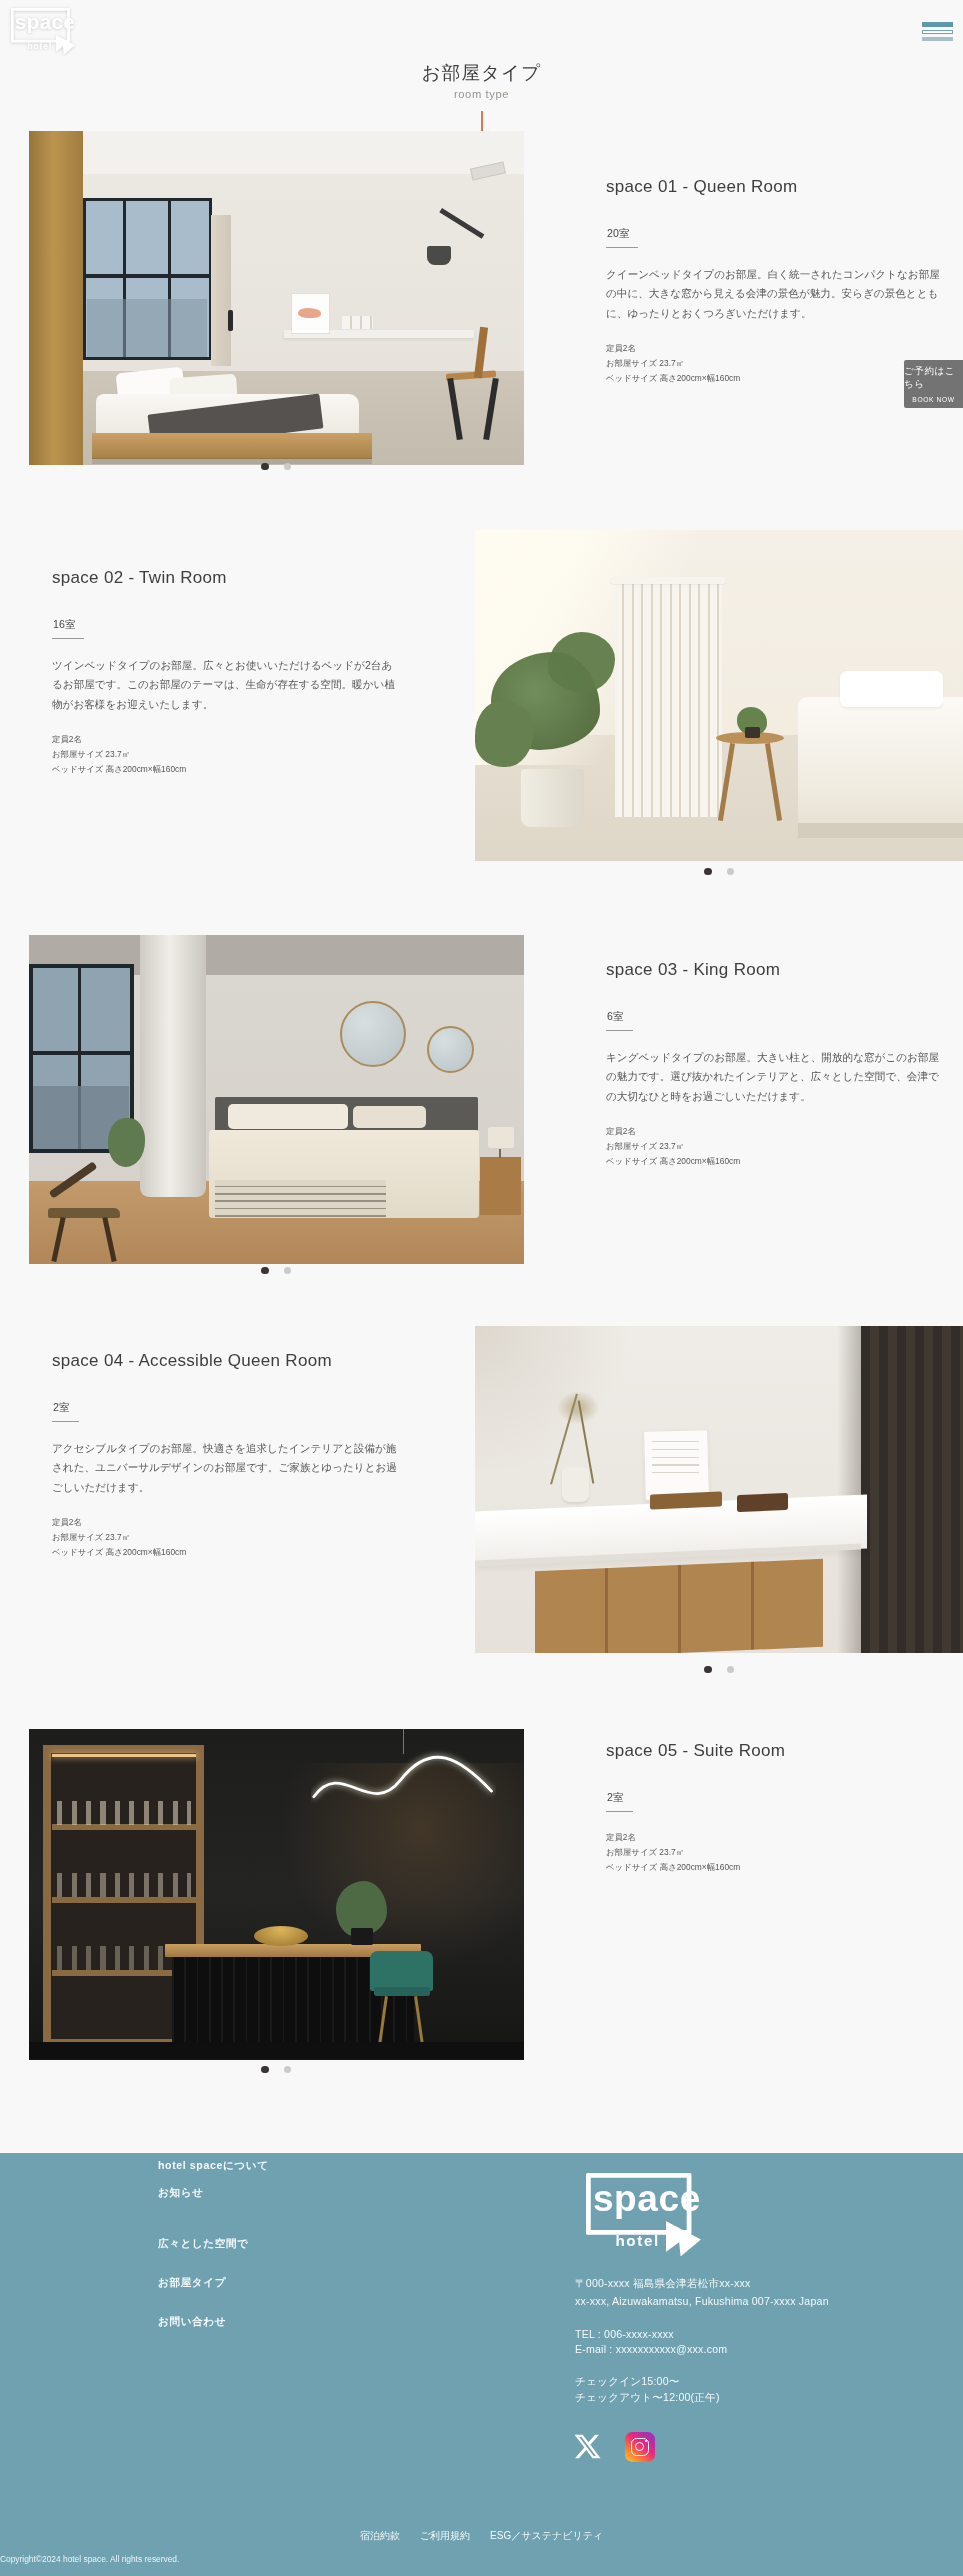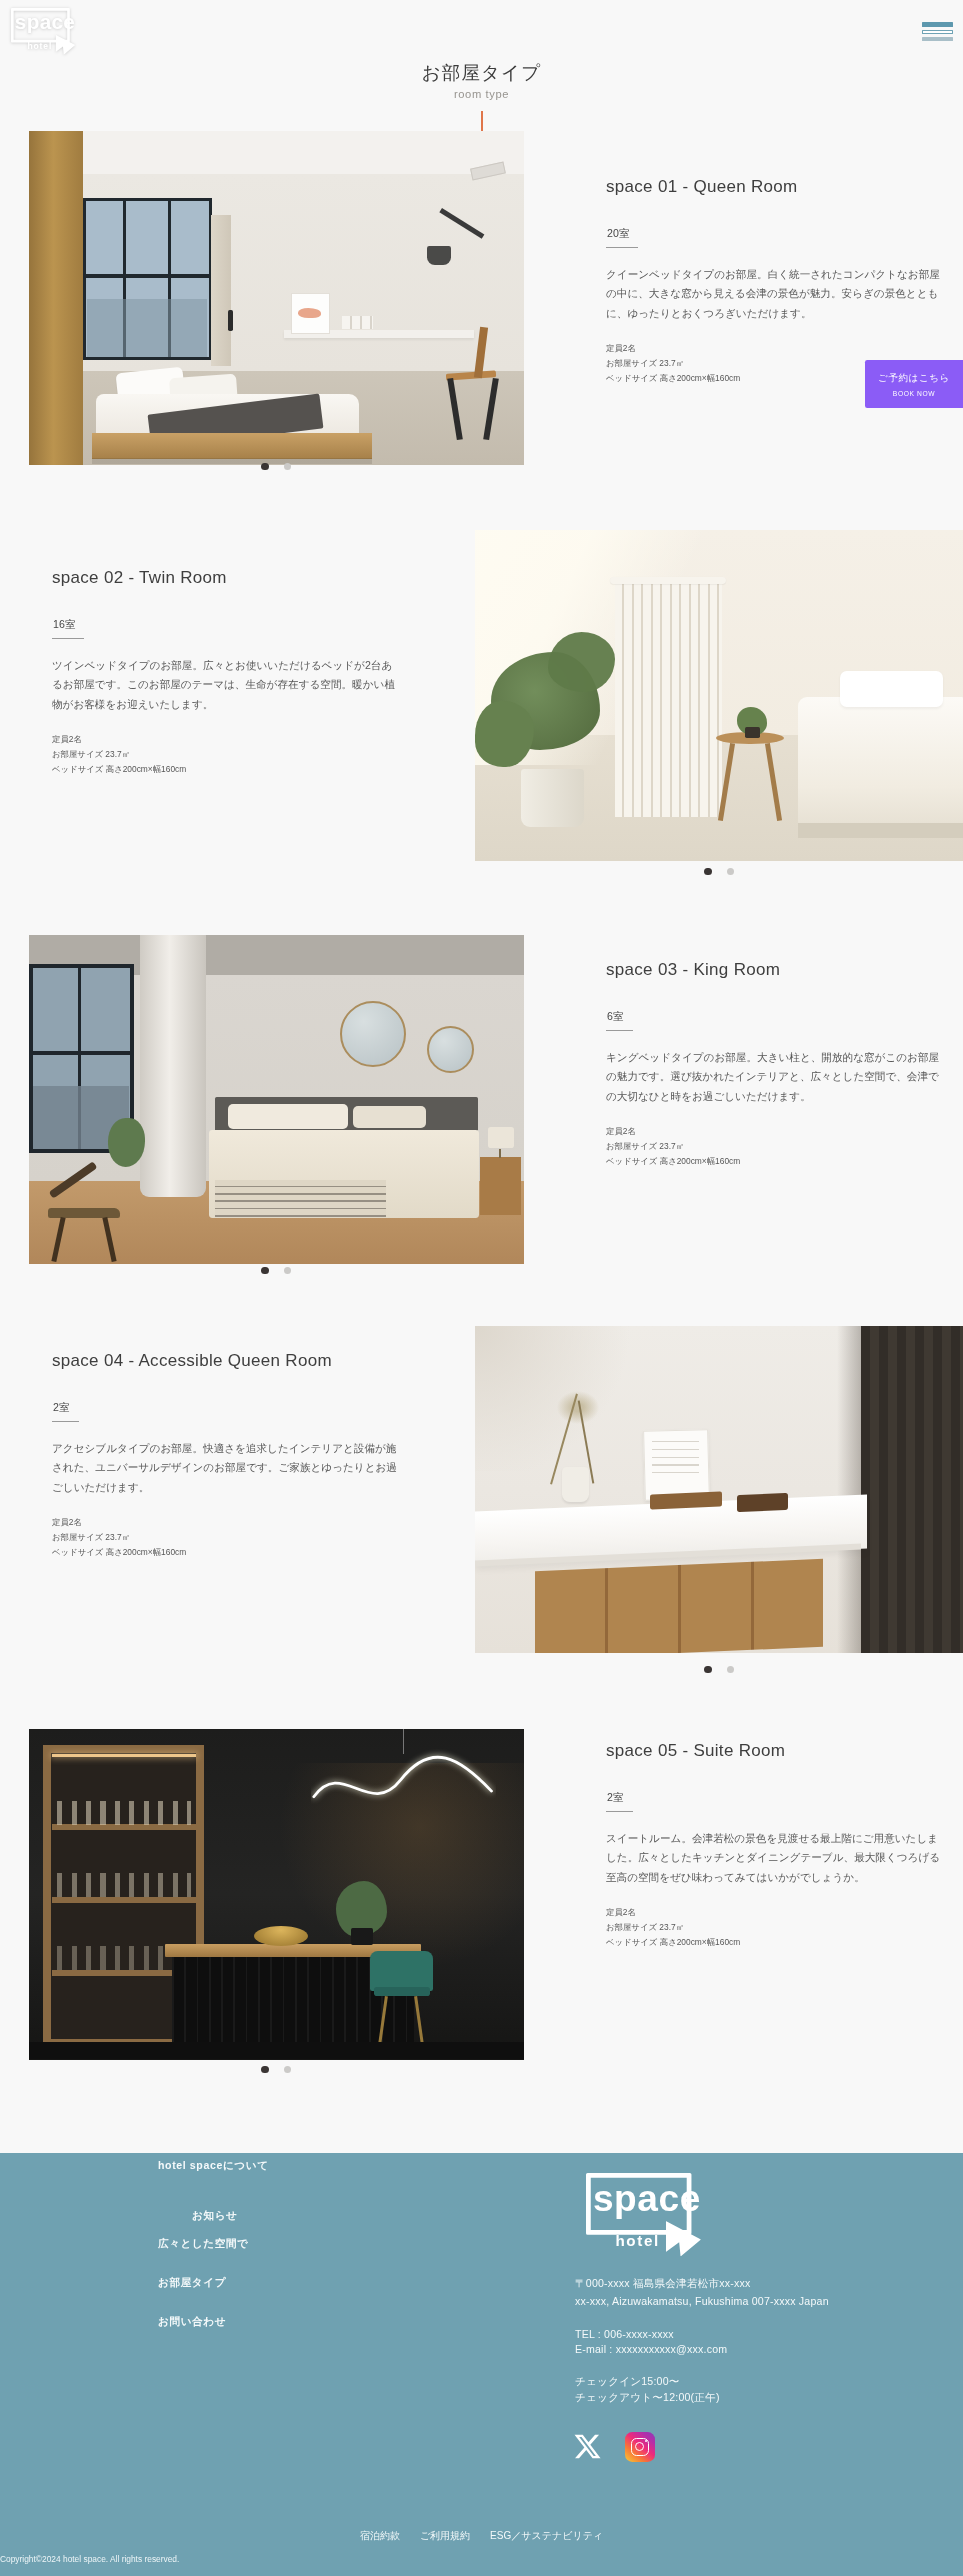--- a/index.html
+++ b/index.html
@@ -23,21 +23,21 @@
   .room-title{margin:0;font-size:17px;font-weight:normal;color:#3e3e3e;letter-spacing:0.3px;line-height:20px;}
   .room-count{display:inline-block;margin-top:30px;font-size:10.6px;color:#474747;padding:0 9px 5.6px 1.1px;border-bottom:0.6px solid #9a9a9a;}
   .room-desc{margin:17px 0 0 0;font-size:10.6px;line-height:19.6px;color:#575757;}
   .room-specs{margin-top:18px;font-size:8.4px;line-height:15px;color:#575757;}
   .photo{position:absolute;overflow:hidden;}
   .ph{position:absolute;}
   .dots{position:absolute;display:flex;justify-content:center;gap:15px;}
   .dot{width:7.3px;height:7.3px;border-radius:50%;background:#cbcac8;cursor:pointer;}
   .dot.active{background:#3a3534;}
   
-  .book-btn{position:absolute;right:0;top:360px;width:98px;height:48px;background:#8b5cf6;color:#fff;
+  .book-btn{position:absolute;right:0;top:360px;width:59px;height:48px;background:#737373;color:#fff;
             display:flex;flex-direction:column;align-items:center;justify-content:center;border-radius:2.2px 0 0 2.2px;cursor:pointer;}
   .book-jp{font-size:9.5px;letter-spacing:0.6px;}
   .book-en{font-size:6.7px;margin-top:5px;letter-spacing:0.6px;}
   
   .footer{position:absolute;left:0;top:2153px;width:963px;height:423px;background:#6fa1b1;color:#f4f9fa;}
   .f-nav{position:absolute;left:158px;font-size:10.6px;letter-spacing:0.6px;cursor:pointer;font-weight:bold;}
   .f-line{position:absolute;left:575px;font-size:10.6px;letter-spacing:0.2px;}
   .f-legal{position:absolute;left:0;top:376px;width:100%;display:flex;justify-content:center;gap:20px;font-size:10px;}
   .f-legal span{cursor:pointer;}
   .f-copy{position:absolute;left:0;top:401px;width:100%;font-size:8.4px;color:#eef5f7;}
@@ -248,31 +248,30 @@
     <div class="ph" style="left:389px;top:267px;width:3.4px;height:56px;background:#97793a;transform:rotate(-8deg);"></div>
     <div class="ph" style="left:0;top:313px;width:495px;height:17.3px;background:#0f0f0f;"></div>
   </div>
   <div class="dots" style="left:28.5px;top:2066px;width:495px;">
     <div class="dot active"></div>
     <div class="dot"></div>
   </div>
   <div class="room-text" style="left:606px;top:1741px;width:336px;">
     <h2 class="room-title">space 05 - Suite Room</h2>
     <div><span class="room-count">2室</span></div>
-    <p class="room-desc">スイートルーム。会津若松の景色を見渡せる最上階にご用意いたしました。広々としたキッチンとダイニングテーブル、最大限くつろげる至高の空間をぜひ味わってみてはいかがでしょうか。</p>
     <div class="room-specs">
       <div>定員2名</div>
       <div>お部屋サイズ 23.7㎡</div>
       <div>ベッドサイズ 高さ200cm×幅160cm</div>
     </div>
   </div>
 
   <div class="footer">
     <div class="f-nav" style="top:5.6px;">hotel spaceについて</div>
-    <div class="f-nav" style="top:56px;margin-left:34px;">お知らせ</div>
+    <div class="f-nav" style="top:33px;">お知らせ</div>
     <div class="f-nav" style="top:84px;">広々とした空間で</div>
     <div class="f-nav" style="top:123px;">お部屋タイプ</div>
     <div class="f-nav" style="top:162px;">お問い合わせ</div>
 
     <div class="logo" style="left:586px;top:20px;transform:scale(.95);transform-origin:0 0;">
       <div class="logo-box"></div>
       <div class="logo-space">space</div>
       <div class="logo-arrow"></div>
       <div class="logo-hotel">hotel</div>
     </div>

